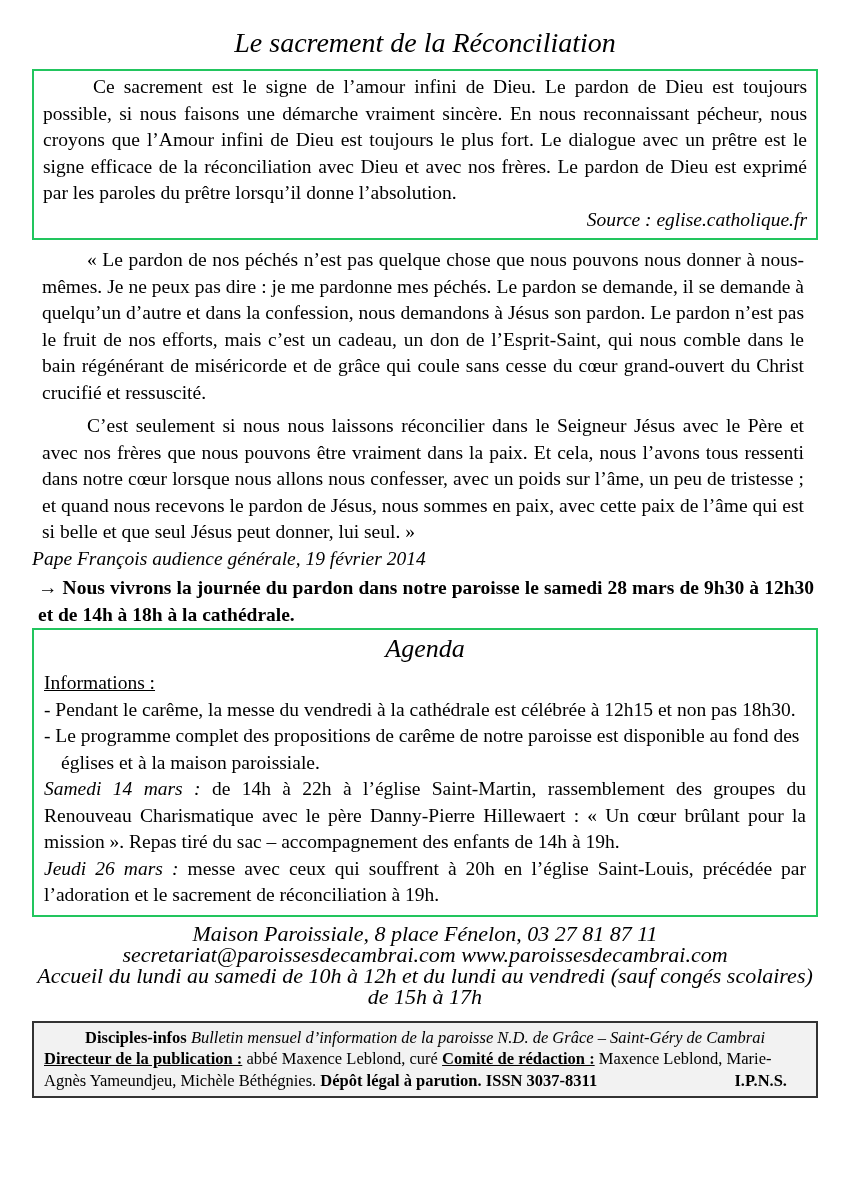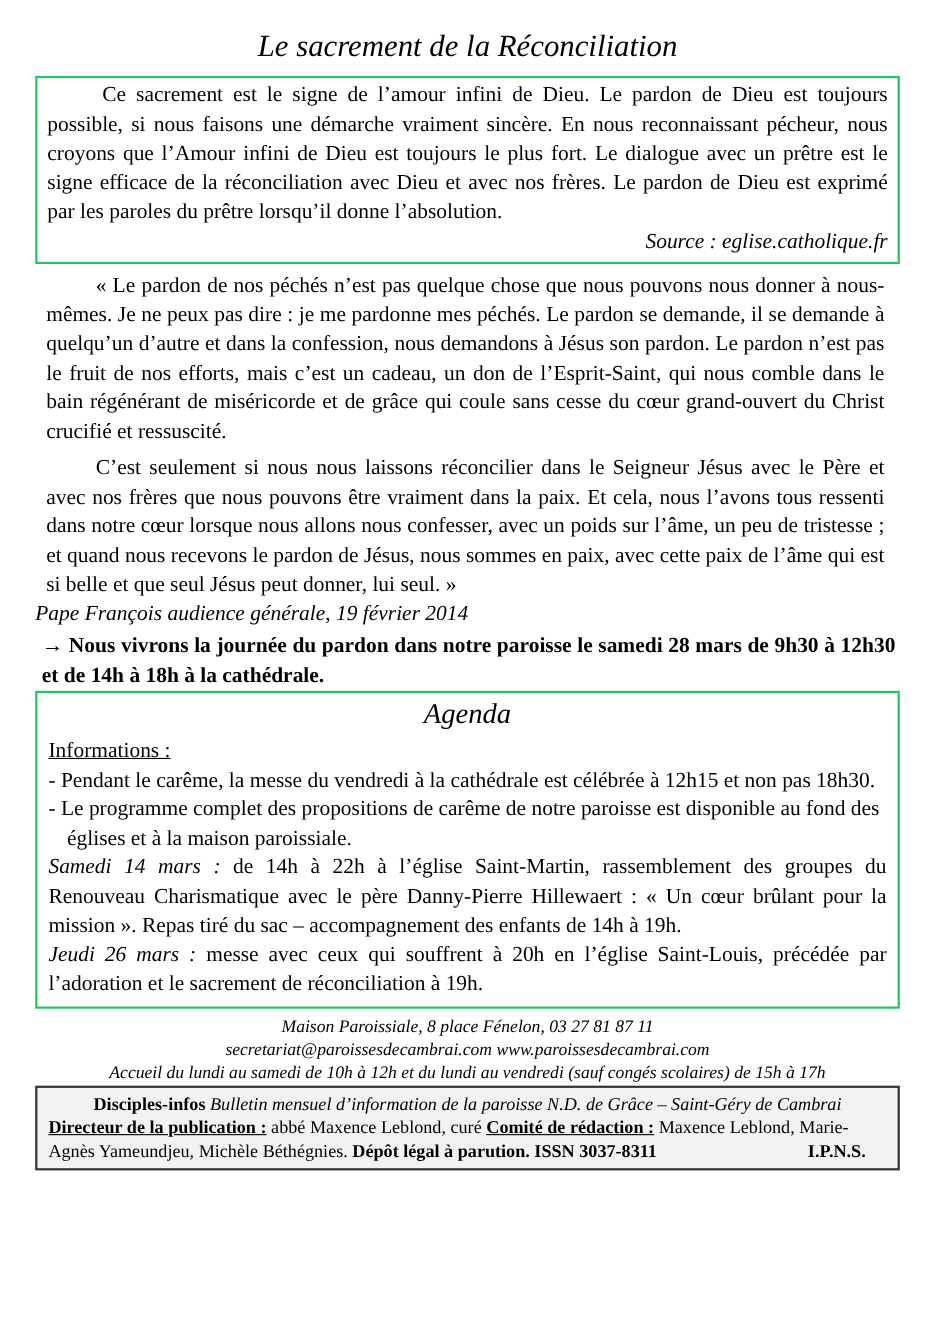--- a/index.html
+++ b/index.html
@@ -57,30 +57,30 @@
     margin: 0 0 4px 0;
   }
   .informations-label { text-decoration: underline; }
   .info-item { padding-left: 17px; text-indent: -17px; }
   .event { text-align: justify; }
   .event-date { font-style: italic; }
 
   .contact {
     text-align: center;
     font-style: italic;
-    font-size: 16px;
+    font-size: 22px;
     line-height: 21px;
     margin-top: 6px;
   }
   .website-link { color: inherit; }
 
   .footer-box {
     border: 2px solid #333333;
     background: #f2f2f2;
-    margin-top: 1px;
+    margin-top: 14px;
     padding: 4px 10px 5px 10px;
     font-size: 16.5px;
     line-height: 21.5px;
   }
   .footer-line1 { text-align: center; margin: 0; }
   .bulletin-name { font-weight: bold; }
   .bulletin-desc { font-style: italic; }
   .footer-credits { margin: 0; position: relative; }
   .credit-label { font-weight: bold; text-decoration: underline; }
   .legal-notice { font-weight: bold; }

